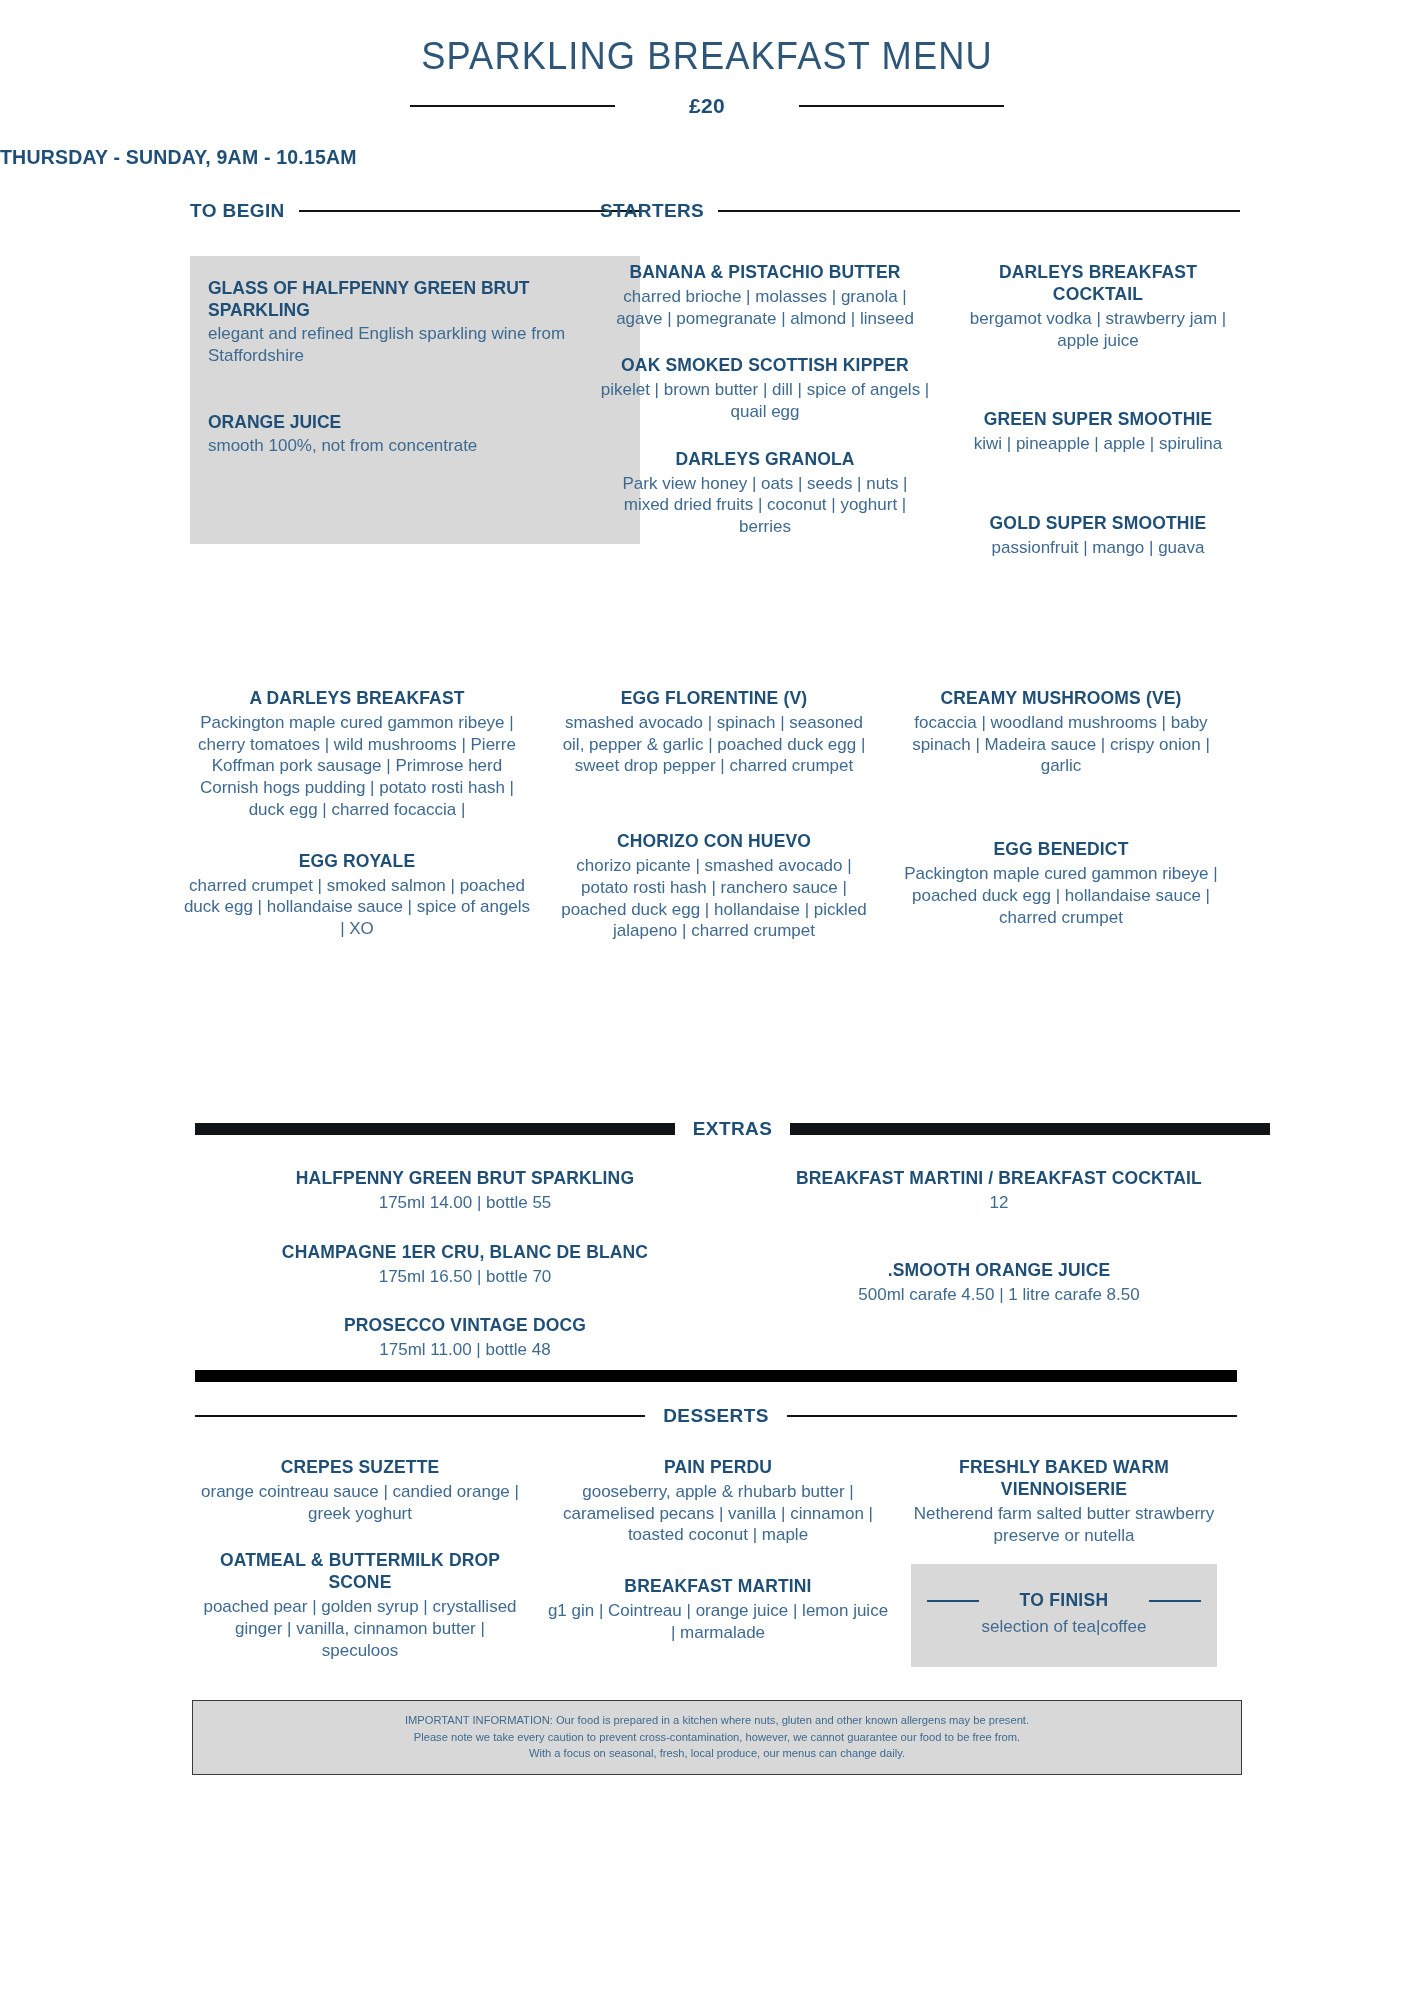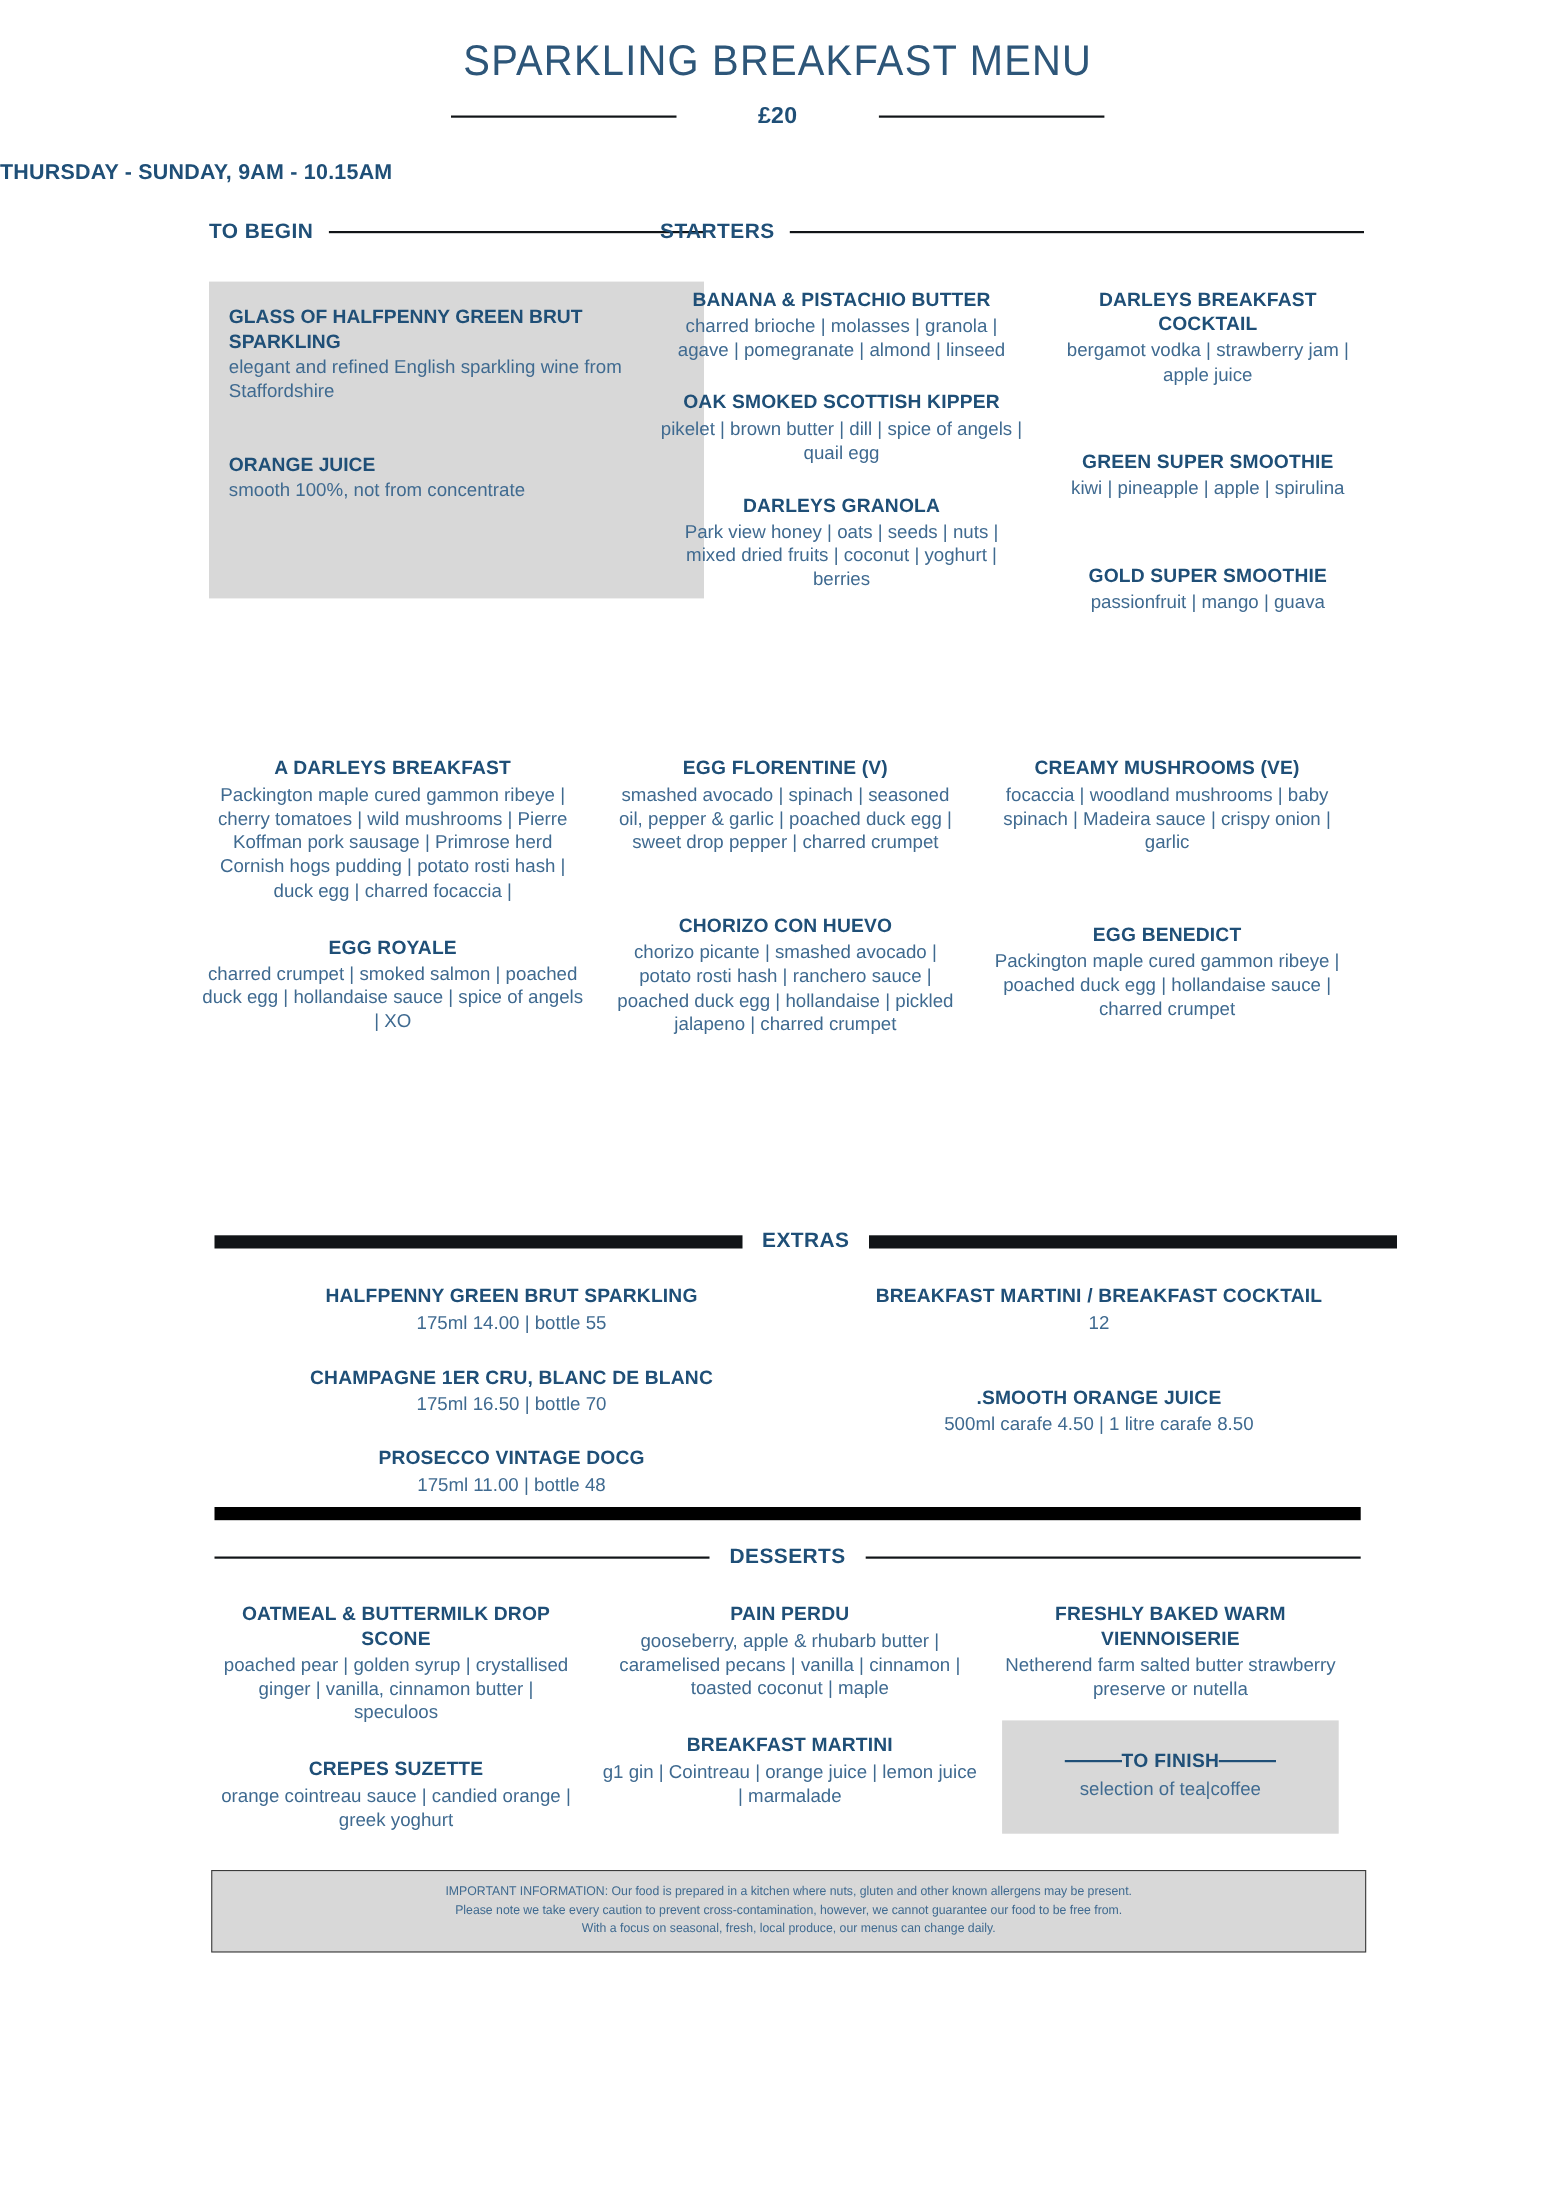--- a/index.html
+++ b/index.html
@@ -117,21 +117,21 @@
 
   
   .finish-box {
     background: #d8d8d8;
     padding: 26px 16px 30px 16px;
     text-align: center;
   }
   .finish-head {
     display: flex;
     align-items: center;
-    justify-content: center;
+    justify-content: space-between;
     gap: 0;
   }
   .finish-head .rule { width: 52px; height: 2px; background: #1f4f77; }
   .finish-head .lbl {
     font-size: 17.5px;
     font-weight: bold;
     color: #1f4f77;
     letter-spacing: 0.3px;
   }
   .finish-box .ds {
@@ -297,27 +297,27 @@
   <div class="black-bar" style="position:absolute; left:195px; top:1370px; width:1042px;"></div>
 
   <div style="position:absolute; left:195px; top:1405px; width:1042px;">
     <div class="sect-center">
       <span class="rule"></span>
       <span class="lbl">DESSERTS</span>
       <span class="rule"></span>
     </div>
     <div style="display:flex; gap:20px; margin-top:30px;">
       <div style="width:330px;">
+        <div class="dish">
+          <div class="nm">CREPES SUZETTE</div>
+          <div class="ds">orange cointreau sauce | candied orange | greek yoghurt</div>
+        </div>
         <div class="dish" style="margin-bottom:30px;">
           <div class="nm">OATMEAL &amp; BUTTERMILK DROP SCONE</div>
           <div class="ds">poached pear | golden syrup | crystallised ginger | vanilla, cinnamon butter | speculoos</div>
-        </div>
-        <div class="dish">
-          <div class="nm">CREPES SUZETTE</div>
-          <div class="ds">orange cointreau sauce | candied orange | greek yoghurt</div>
         </div>
       </div>
       <div style="width:346px;">
         <div class="dish" style="margin-bottom:30px;">
           <div class="nm">PAIN PERDU</div>
           <div class="ds">gooseberry, apple &amp; rhubarb butter | caramelised pecans | vanilla | cinnamon | toasted coconut | maple</div>
         </div>
         <div class="dish">
           <div class="nm">BREAKFAST MARTINI</div>
           <div class="ds">g1 gin | Cointreau | orange juice | lemon juice | marmalade</div>

